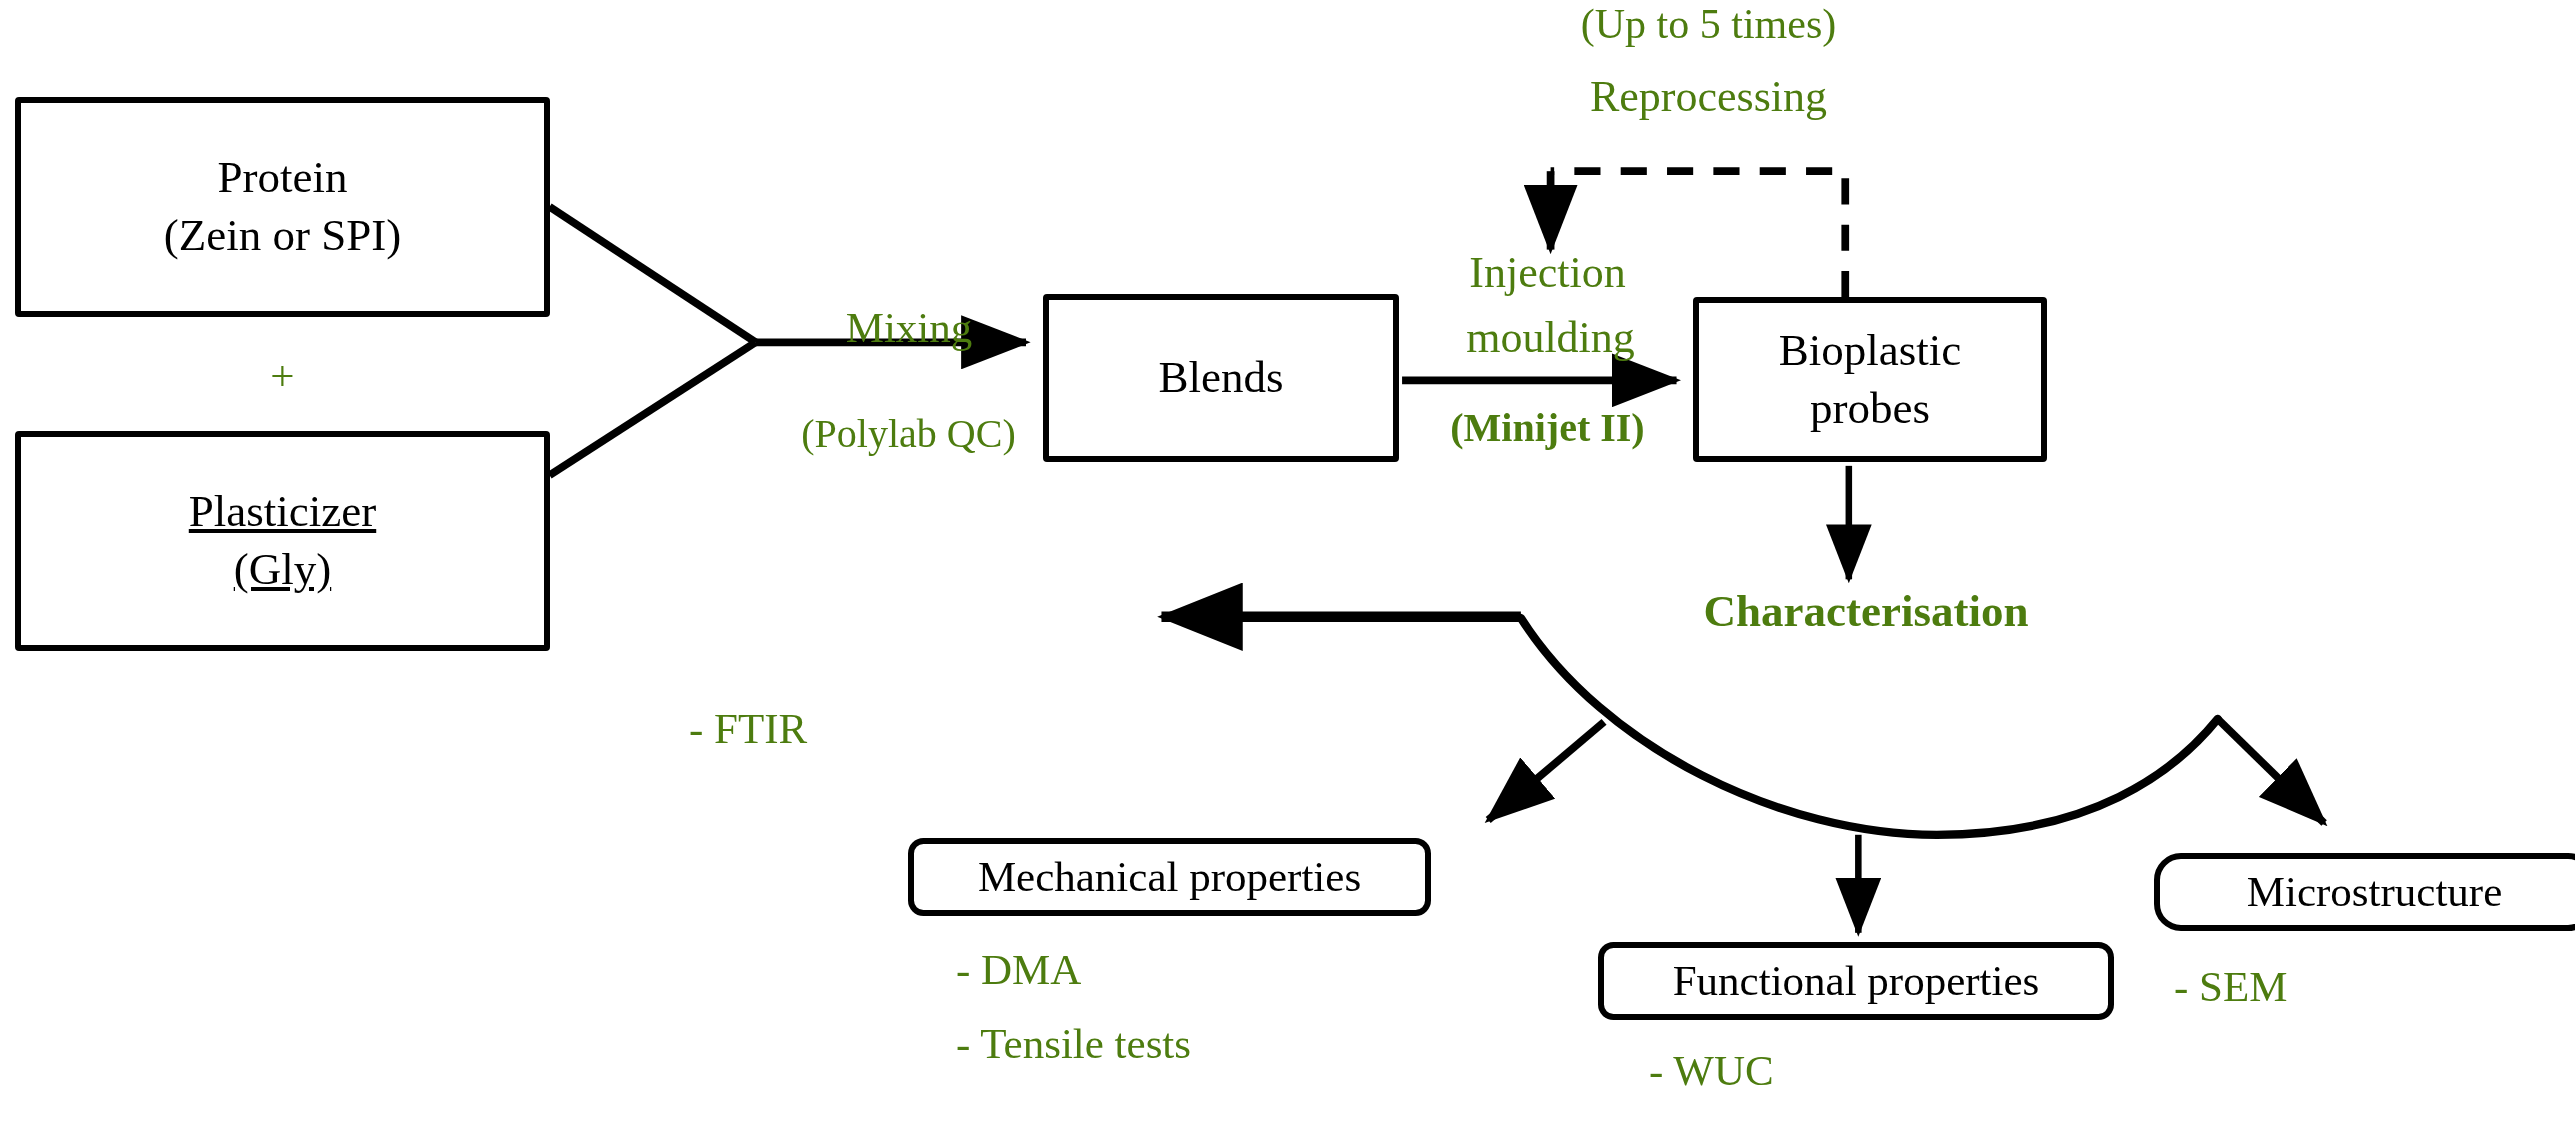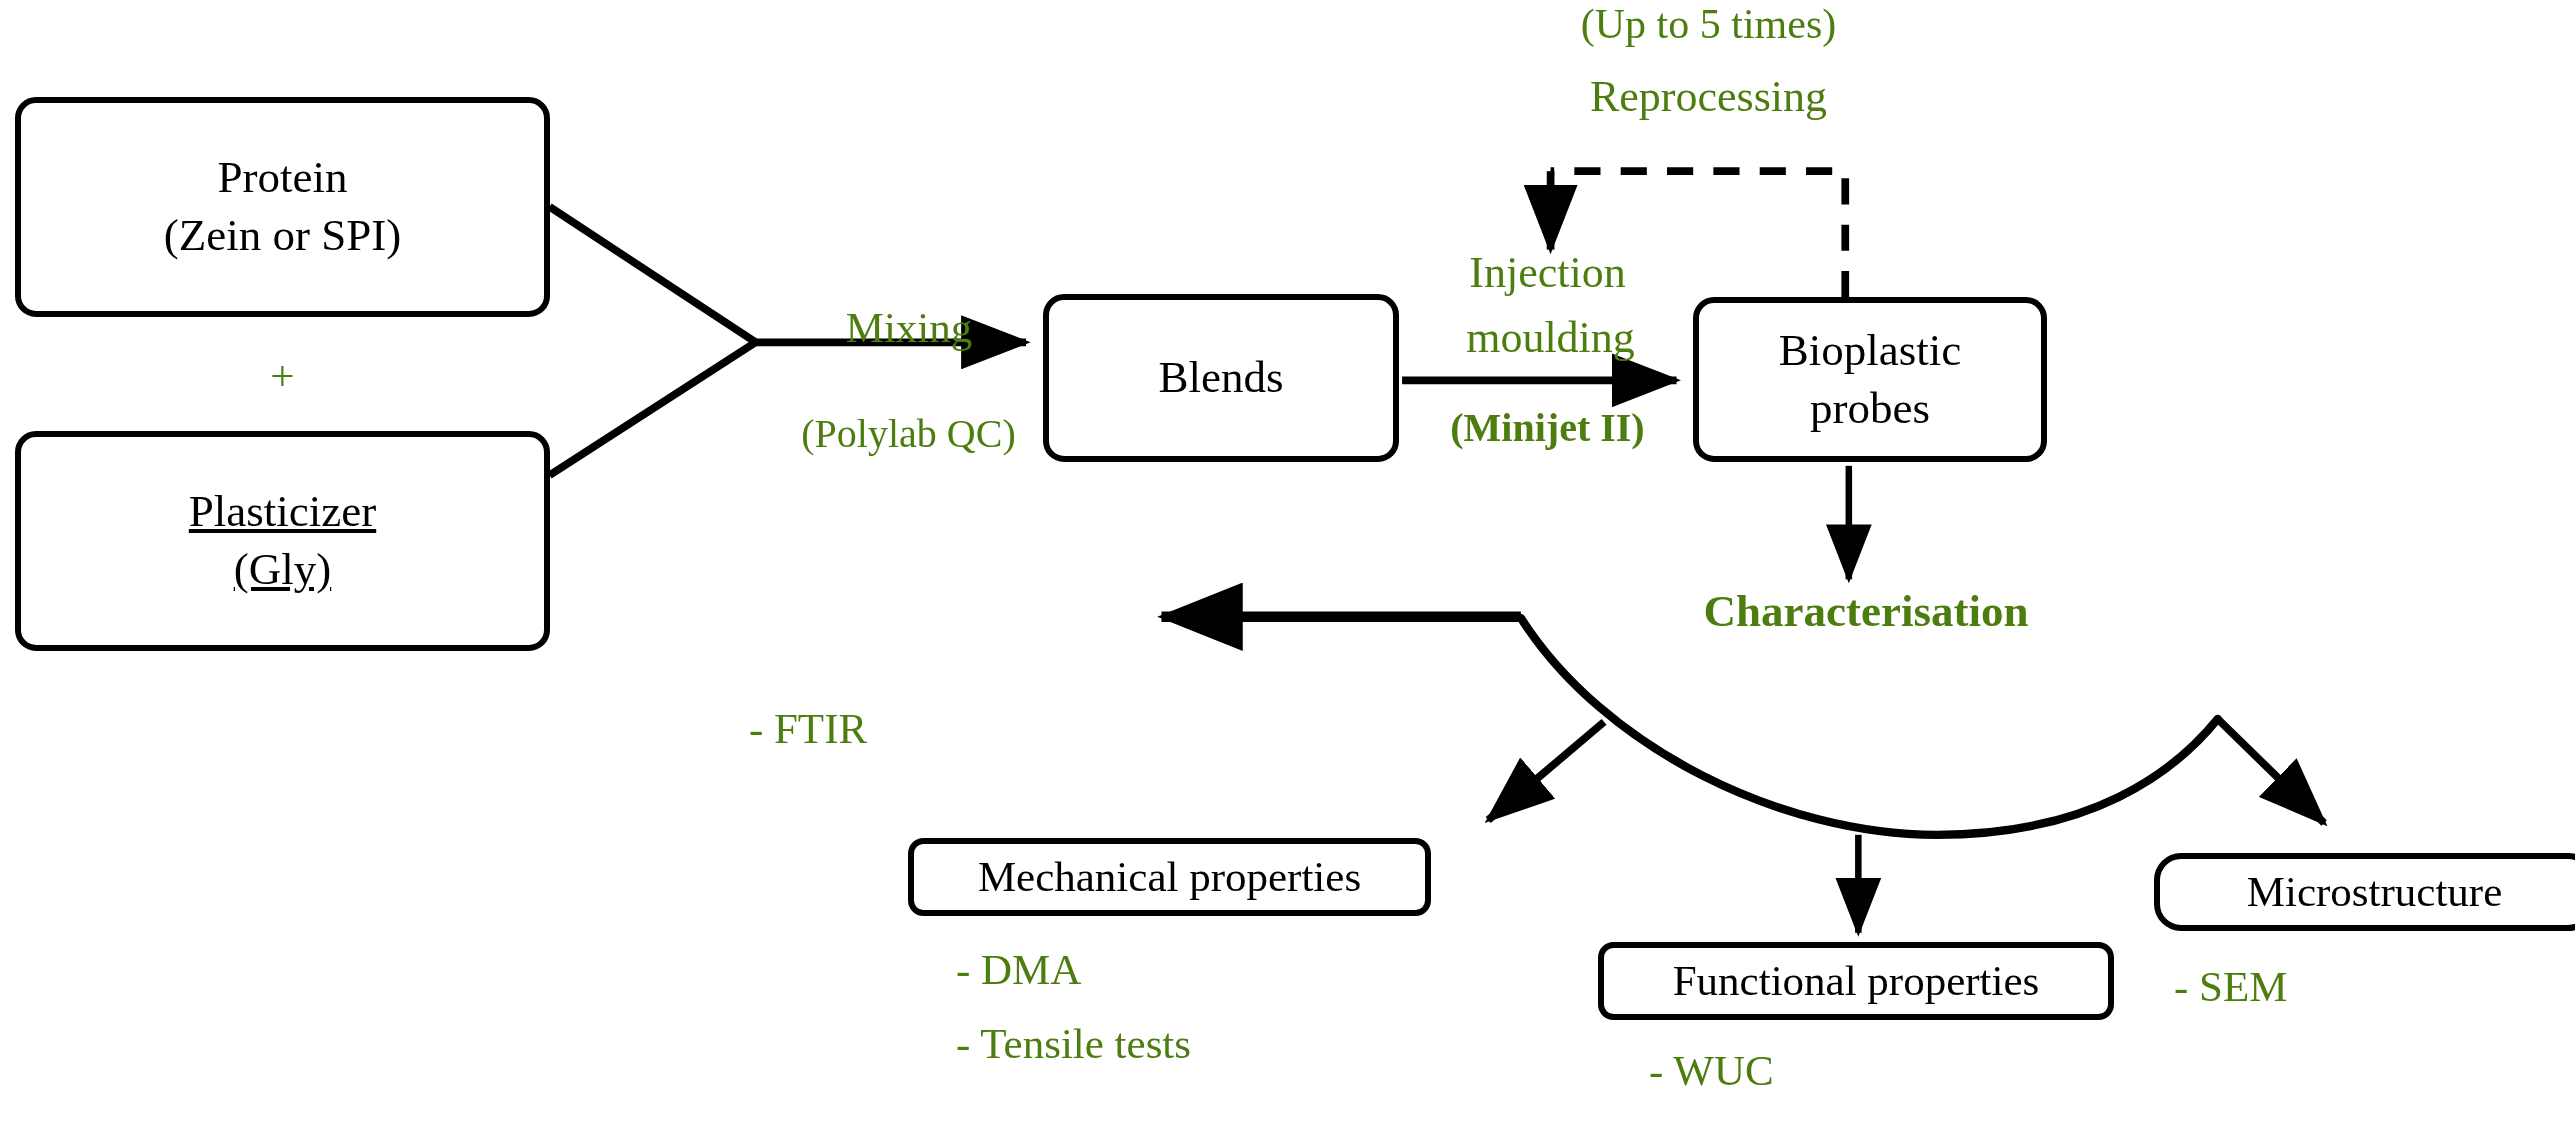--- a/index.html
+++ b/index.html
@@ -21,21 +21,21 @@
     position: absolute;
     left: 0;
     top: 0;
     width: 2576px;
     height: 1123px;
   }
   .node {
     position: absolute;
     box-sizing: border-box;
     border: 6.5px solid #000000;
-    border-radius: 21px;
+    border-radius: 4px;
     background: #ffffff;
     display: flex;
     flex-direction: column;
     align-items: center;
     justify-content: center;
     line-height: 1.28;
     color: #000000;
   }
   .node .line {
     display: block;
@@ -69,21 +69,21 @@
   #label-plus        { left: 238px;  top: 351px;  font-size: 43px; width: 89px; }
   #label-mixing      { left: 784px; top: 303px;  font-size: 43px; width: 250px; }
   #label-mixing-sub  { left: 760px; top: 410px;  font-size: 40px; width: 297px; }
   #label-uptimes     { left: 1548px; top: 0px;    font-size: 42px; width: 321px; }
   #label-reproc      { left: 1548px; top: 71px;  font-size: 44px; width: 321px; }
   #label-inject      { left: 1408px; top: 247px;  font-size: 44px; width: 279px; }
   #label-moulding    { left: 1384px; top: 312px;  font-size: 44px; width: 333px; }
   #label-minijet     { left: 1408px; top: 404px;  font-size: 40px; width: 279px; font-weight: bold; }
   #label-charact     { left: 1658px; top: 585px;  font-size: 45px; width: 416px; }
 
-  #label-ftir        { left: 689px; top: 704px; font-size: 43px; width: 238px; text-align: center; }
+  #label-ftir        { left: 689px; top: 704px; font-size: 43px; width: 238px; text-align: left; }
   #label-dma         { left: 956px; top: 945px; font-size: 43px; width: 238px; text-align: left; }
   #label-tensile     { left: 956px; top: 1019px; font-size: 43px; width: 356px; text-align: left; }
   #label-wuc         { left: 1649px; top: 1046px; font-size: 43px; width: 238px; text-align: left; }
   #label-sem         { left: 2174px; top: 962px; font-size: 43px; width: 238px; text-align: left; }
 </style>
 </head>
 <body>
 
 <div id="canvas">
 

